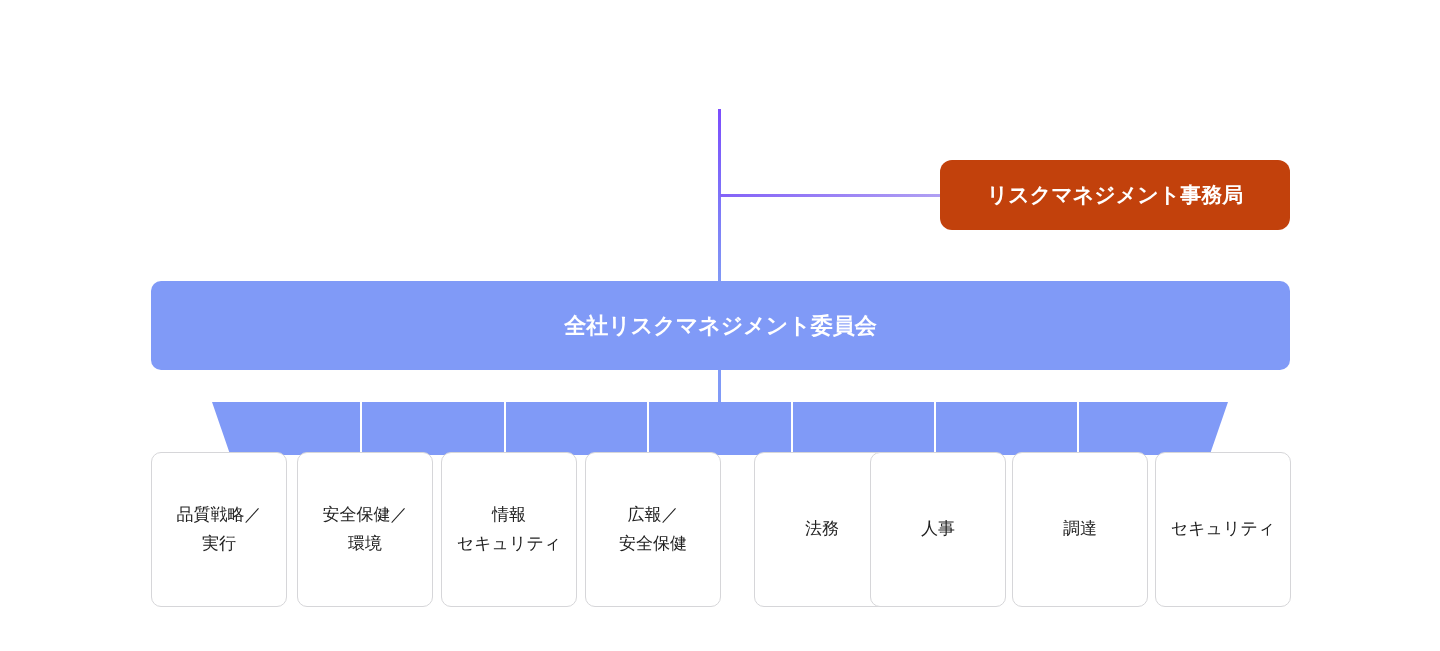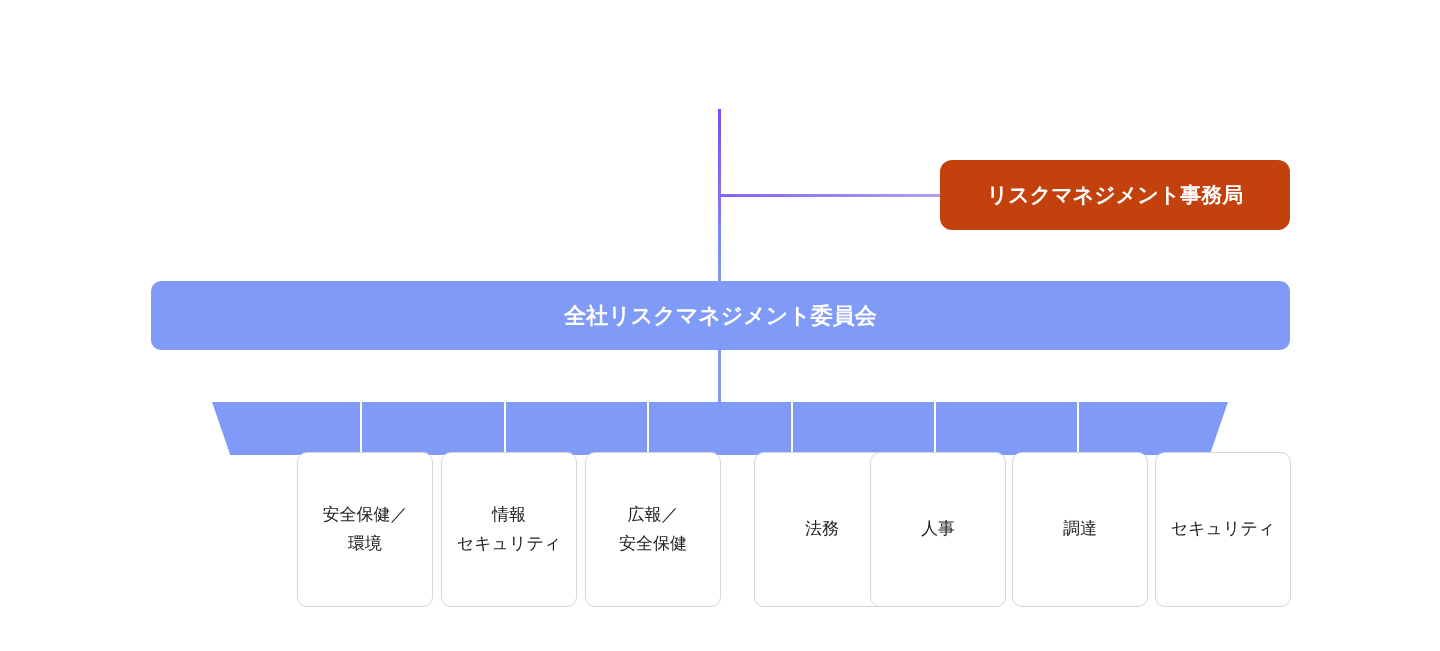--- a/index.html
+++ b/index.html
@@ -56,21 +56,21 @@
     font-size: 21px;
     font-weight: bold;
     border-radius: 12px;
   }
 
   
   .node-committee {
     left: 151px;
     top: 281px;
     width: 1139px;
-    height: 69px;
+    height: 89px;
     background: #809af7;
     color: #ffffff;
     font-size: 22px;
     font-weight: bold;
     border-radius: 10px;
   }
 
   
   .conn {
     position: absolute;
@@ -174,20 +174,22 @@
 
   <div class="fan-bar"></div>
 
   <div class="fan-tick" style="left:360px"></div>
   <div class="fan-tick" style="left:504px"></div>
   <div class="fan-tick" style="left:647px"></div>
   <div class="fan-tick" style="left:791px"></div>
   <div class="fan-tick" style="left:934px"></div>
   <div class="fan-tick" style="left:1077px"></div>
 
+  <div class="leaf" style="left:151px">品質戦略／
+実行</div>
 
   <div class="leaf" style="left:297px">安全保健／
 環境</div>
 
   <div class="leaf" style="left:441px">情報
 セキュリティ</div>
 
   <div class="leaf" style="left:585px">広報／
 安全保健</div>
 

